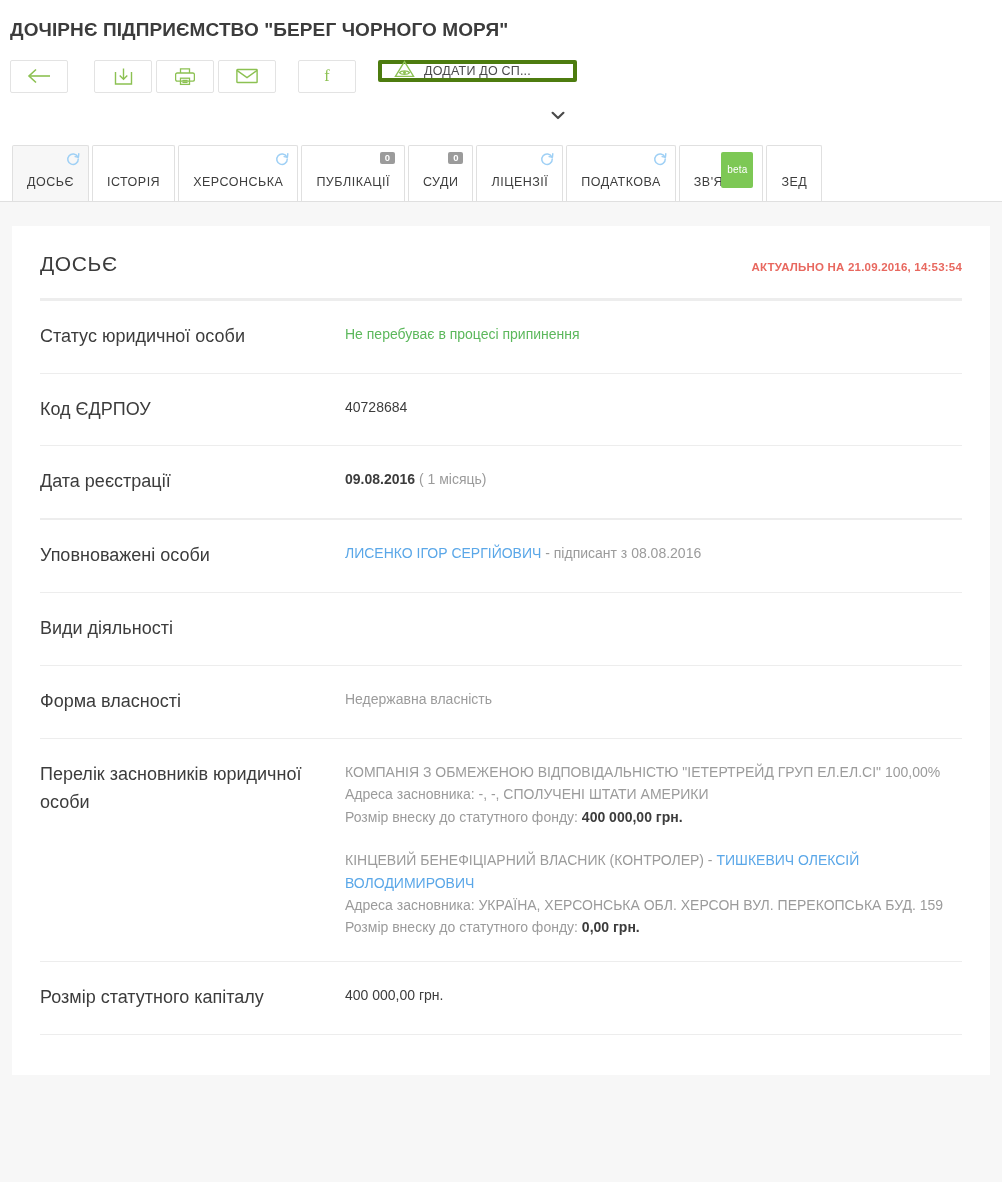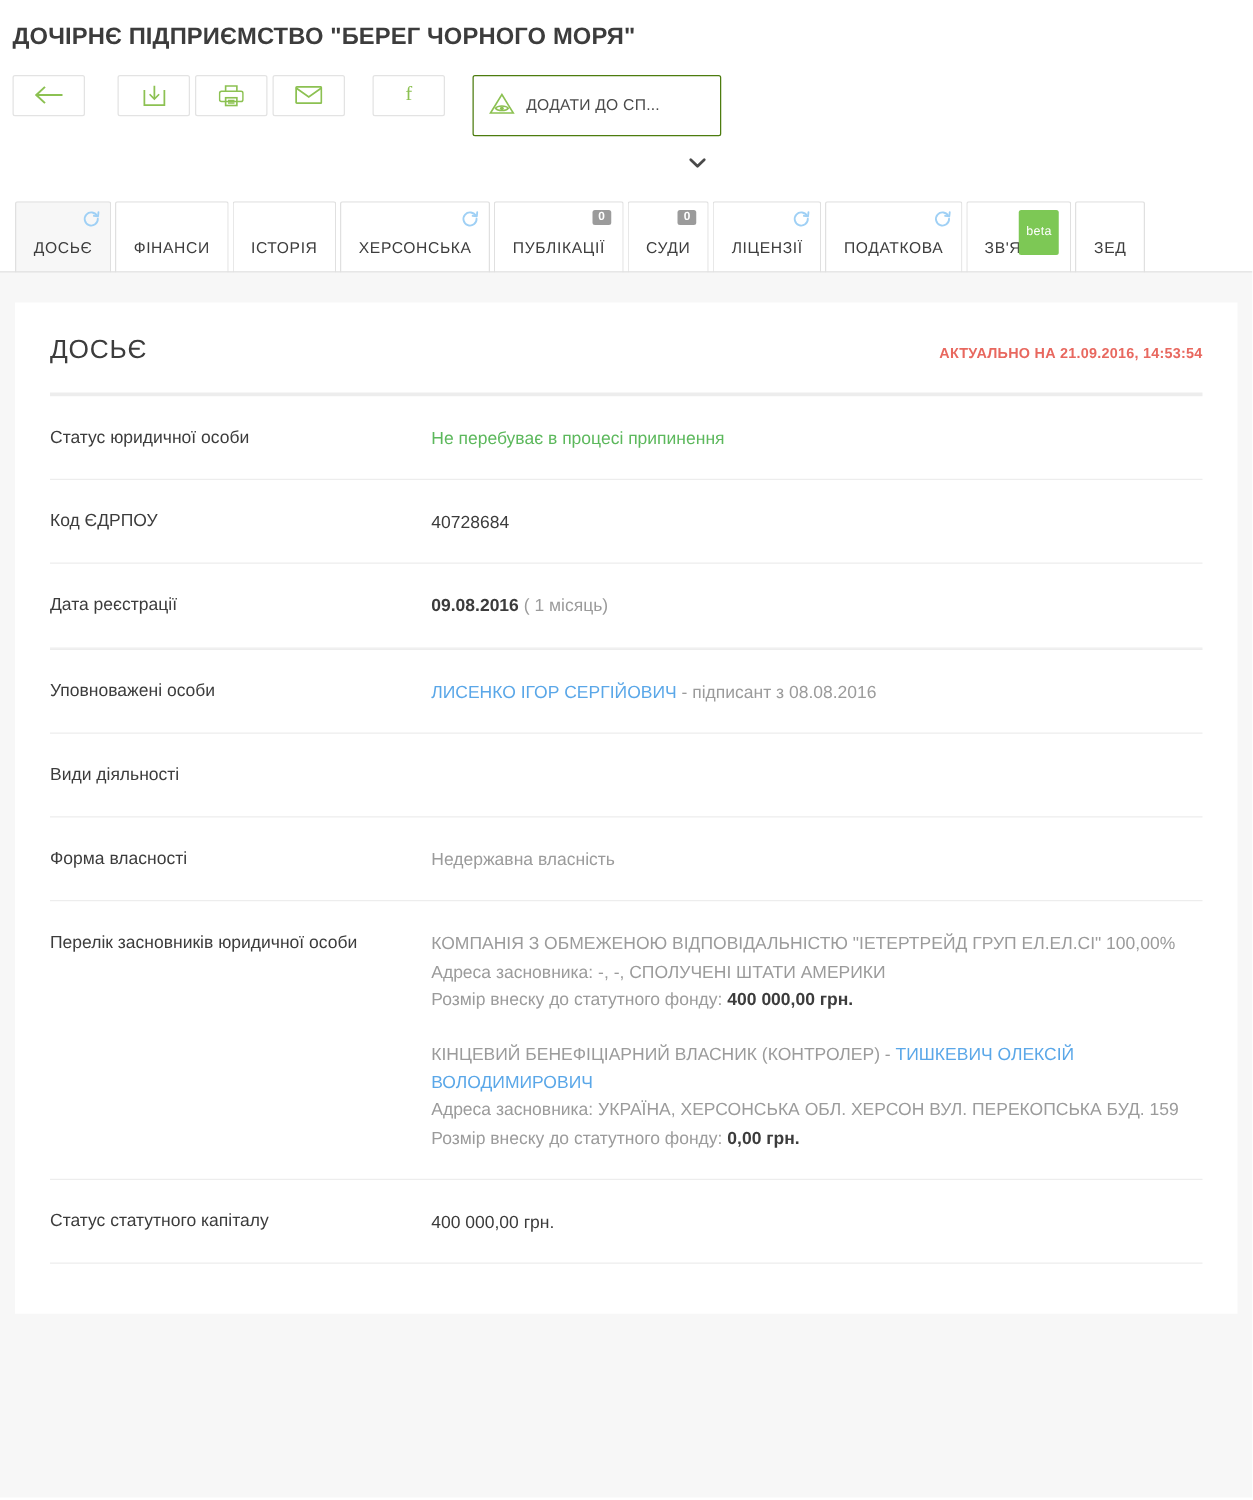--- a/index.html
+++ b/index.html
@@ -53,23 +53,23 @@
     padding: 0;
   }
   .tb-btn svg { display: block; }
   .tb-btn.fb {
     font-size: 16px;
     color: #8cc152;
     font-family: "Liberation Serif", serif;
     font-weight: 400;
   }
   .tb-wide {
-    height: 49px;
+    height: 22px;
     min-width: 199px;
-    border: 1px solid #4d7c0f;
+    border: 4px solid #4d7c0f;
     border-radius: 2px;
     background: #ffffff;
     display: flex;
     align-items: center;
     gap: 9px;
     padding: 0 12px;
     cursor: pointer;
   }
   .tb-wide .lbl {
     font-size: 12.5px;
@@ -205,21 +205,21 @@
 
   
   .row {
     display: flex;
     padding: 22px 0 22px 0;
     align-items: flex-start;
   }
   .row .lab {
     width: 305px;
     flex: 0 0 305px;
-    font-size: 14px;
+    font-size: 18px;
     color: #3c3c3c;
     line-height: 1.55;
   }
   .row .val {
     flex: 1 1 auto;
     font-size: 14px;
     color: #3c3c3c;
     line-height: 1.6;
   }
   .val .green { color: #5cb85c; text-align: center; }
@@ -315,23 +315,20 @@
 </div>
 
 <div class="tabs-wrap">
   <div class="tabs" id="tabs-container">
       <div class="tab active">
         <span class="spin"><svg viewBox="0 0 16 16" width="14" height="14" fill="none" stroke="#9fd0f5" stroke-width="1.7" stroke-linecap="round">
             <path d="M13.4 5.6 A6 6 0 1 0 14 8"></path>
             <polyline points="10.4,5.3 14.2,5.9 14.6,2.1" stroke-linejoin="round"></polyline>
           </svg></span>
         <span class="tab-label">ДОСЬЄ</span>
-      </div>
-      <div class="tab">
-        <span class="tab-label">ФІНАНСИ</span>
       </div>
       <div class="tab">
         <span class="tab-label">ІСТОРІЯ</span>
       </div>
       <div class="tab">
         <span class="spin"><svg viewBox="0 0 16 16" width="14" height="14" fill="none" stroke="#9fd0f5" stroke-width="1.7" stroke-linecap="round">
             <path d="M13.4 5.6 A6 6 0 1 0 14 8"></path>
             <polyline points="10.4,5.3 14.2,5.9 14.6,2.1" stroke-linejoin="round"></polyline>
           </svg></span>
         <span class="tab-label">ХЕРСОНСЬКА</span>
@@ -436,19 +433,19 @@
           <div class="founder-block">
             <span class="line muted">КІНЦЕВИЙ БЕНЕФІЦІАРНИЙ ВЛАСНИК (КОНТРОЛЕР) - <span class="link">ТИШКЕВИЧ ОЛЕКСІЙ ВОЛОДИМИРОВИЧ</span></span>
             <span class="line muted">Адреса засновника: УКРАЇНА, ХЕРСОНСЬКА ОБЛ. ХЕРСОН ВУЛ. ПЕРЕКОПСЬКА БУД. 159</span>
             <span class="line muted">Розмір внеску до статутного фонду: <span class="dark-b">0,00 грн.</span></span>
           </div>
         </div>
     </div>
     <div class="hr"></div>
 
     <div class="row">
-      <div class="lab">Статус статутного капіталу</div>
+      <div class="lab">Розмір статутного капіталу</div>
       <div class="val">400 000,00 грн.</div>
     </div>
     <div class="hr"></div>
 
   </div>
 </div>
 
 </body></html>

